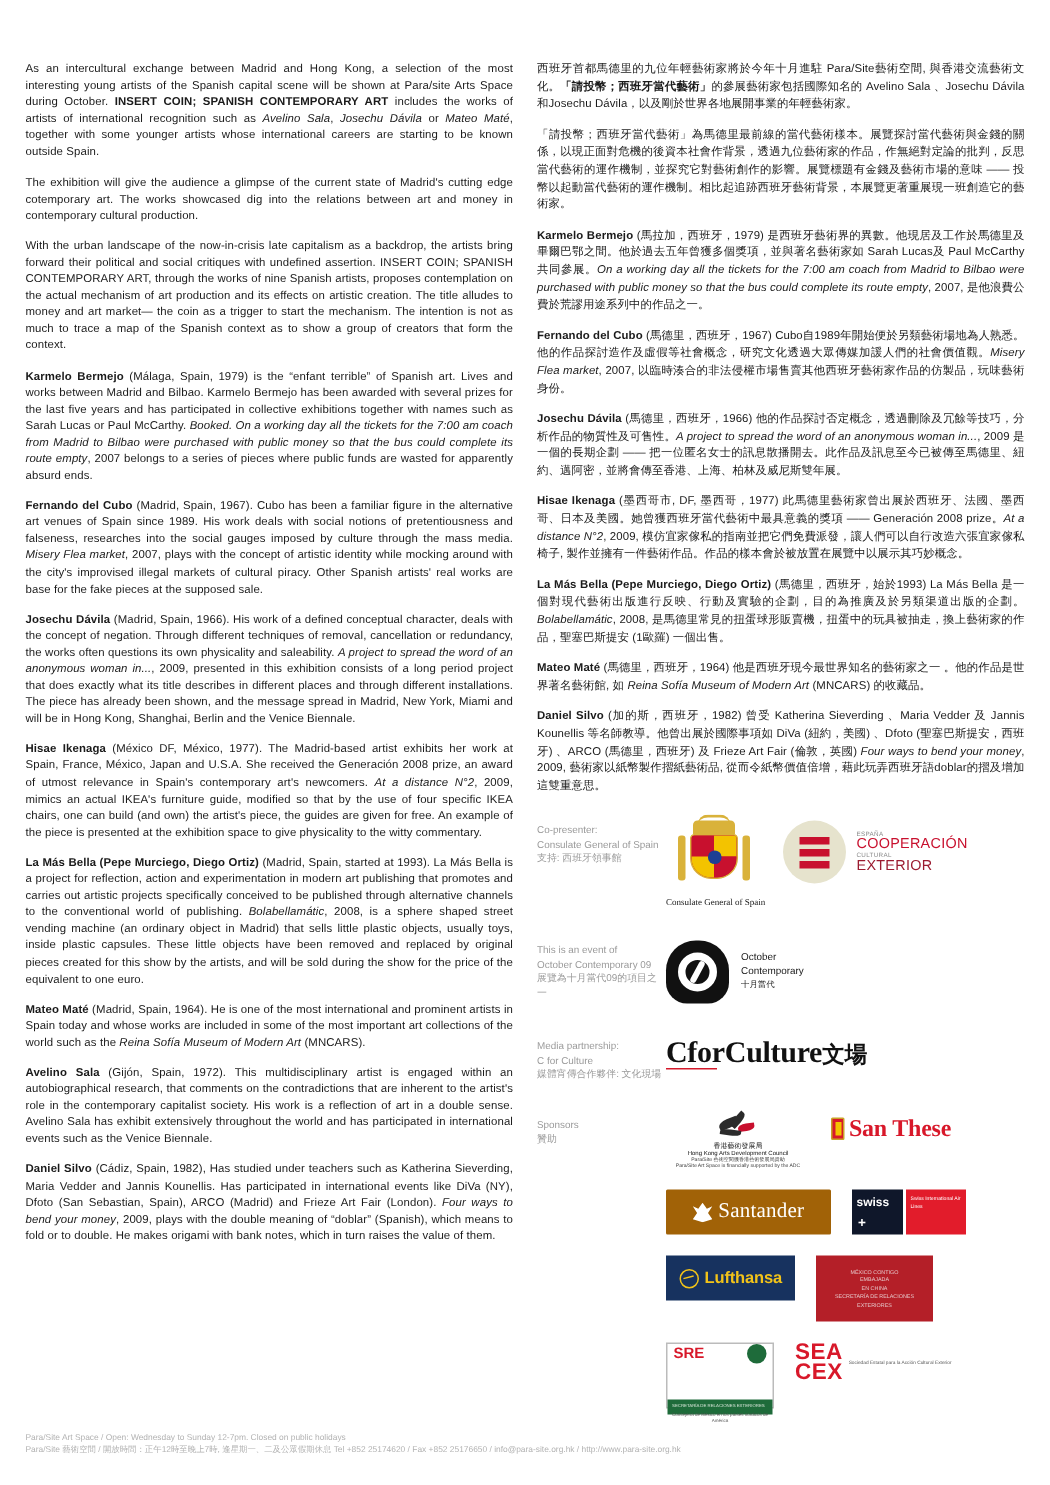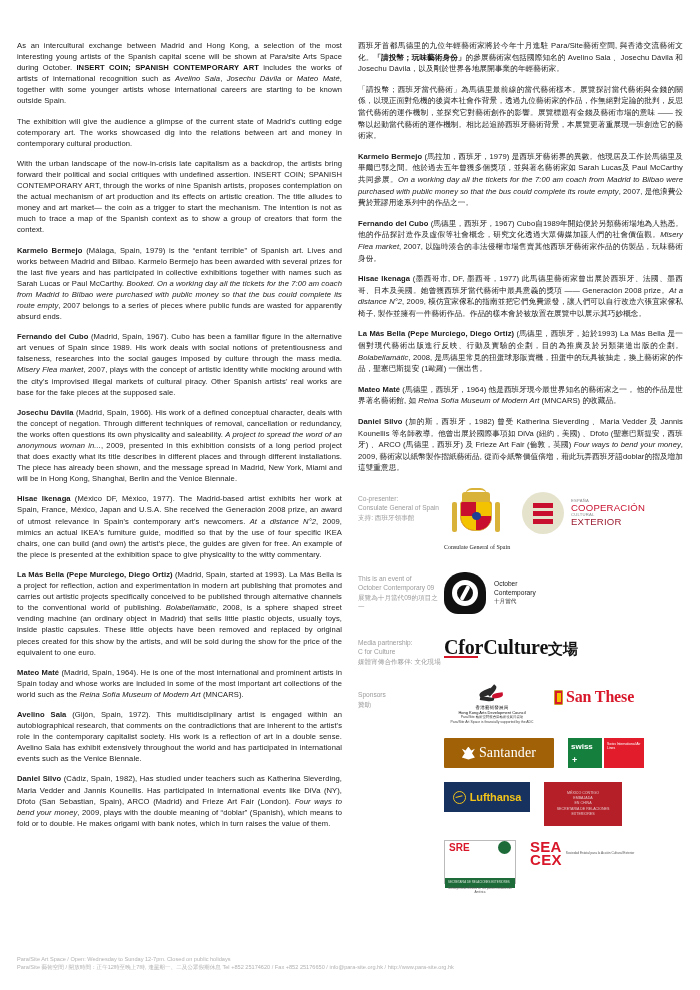--- a/index.html
+++ b/index.html
@@ -158,21 +158,21 @@
     width:13px;height:13px;background:#fff;
     clip-path:polygon(50% 0,72% 30%,100% 18%,78% 52%,100% 84%,50% 100%,0 84%,22% 52%,0 18%,28% 30%);
   }
   .st-word{
     font-family:"Liberation Serif","DejaVu Serif",serif;
     font-size:14px;color:#fff;letter-spacing:.01em;
   }
 
   .logo-swiss{display:flex;gap:2px;}
   .swiss-a{
-    width:34px;height:30px;background:#15803d;position:relative;
+    width:34px;height:30px;background:#0f172a;position:relative;
   }
   .swiss-a .sw-t{
     position:absolute;top:4px;left:3px;color:#fff;font-size:8px;font-weight:bold;
   }
   .swiss-a .sw-plus{
     position:absolute;bottom:3px;left:4px;color:#fff;font-size:9px;font-weight:bold;
   }
   .swiss-b{
     width:40px;height:30px;background:#e21c2b;color:#fff;
     font-size:3.4px;line-height:4.2px;padding:4px 3px;box-sizing:border-box;
@@ -252,26 +252,27 @@
           <p><b>Hisae Ikenaga</b><span> (México DF, México, 1977). The Madrid-based artist exhibits her work at Spain, France, México, Japan and U.S.A. She received the Generación 2008 prize, an award of utmost relevance in Spain's contemporary art's newcomers. </span><i>At a distance N°2</i><span>, 2009, mimics an actual IKEA's furniture guide, modified so that by the use of four specific IKEA chairs, one can build (and own) the artist's piece, the guides are given for free. An example of the piece is presented at the exhibition space to give physicality to the witty commentary.</span></p>
           <p><b>La Más Bella (Pepe Murciego, Diego Ortiz)</b><span> (Madrid, Spain, started at 1993). La Más Bella is a project for reflection, action and experimentation in modern art publishing that promotes and carries out artistic projects specifically conceived to be published through alternative channels to the conventional world of publishing. </span><i>Bolabellamátic</i><span>, 2008, is a sphere shaped street vending machine (an ordinary object in Madrid) that sells little plastic objects, usually toys, inside plastic capsules. These little objects have been removed and replaced by original pieces created for this show by the artists, and will be sold during the show for the price of the equivalent to one euro.</span></p>
           <p><b>Mateo Maté</b><span> (Madrid, Spain, 1964). He is one of the most international and prominent artists in Spain today and whose works are included in some of the most important art collections of the world such as the </span><i>Reina Sofía Museum of Modern Art</i><span> (MNCARS).</span></p>
           <p><b>Avelino Sala</b><span> (Gijón, Spain, 1972). This multidisciplinary artist is engaged within an autobiographical research, that comments on the contradictions that are inherent to the artist's role in the contemporary capitalist society. His work is a reflection of art in a double sense. Avelino Sala has exhibit extensively throughout the world and has participated in international events such as the Venice Biennale.</span></p>
           <p><b>Daniel Silvo</b><span> (Cádiz, Spain, 1982), Has studied under teachers such as Katherina Sieverding, Maria Vedder and Jannis Kounellis. Has participated in international events like DiVa (NY), Dfoto (San Sebastian, Spain), ARCO (Madrid) and Frieze Art Fair (London). </span><i>Four ways to bend your money</i><span>, 2009, plays with the double meaning of “doblar” (Spanish), which means to fold or to double. He makes origami with bank notes, which in turn raises the value of them.</span></p>
         </div>
     </div>
 
     <div class="col col-zh">
       <div id="zh-intro">
-          <p><span>西班牙首都馬德里的九位年輕藝術家將於今年十月進駐 Para/Site藝術空間, 與香港交流藝術文化。</span><b>「請投幣；玩味藝術身份」</b><span>的參展藝術家包括國際知名的 Avelino Sala 、Josechu Dávila 和Josechu Dávila，以及剛於世界各地展開事業的年輕藝術家。</span></p>
+          <p><span>西班牙首都馬德里的九位年輕藝術家將於今年十月進駐 Para/Site藝術空間, 與香港交流藝術文化。</span><b>「請投幣；西班牙當代藝術」</b><span>的參展藝術家包括國際知名的 Avelino Sala 、Josechu Dávila 和Josechu Dávila，以及剛於世界各地展開事業的年輕藝術家。</span></p>
           <p><span>「請投幣；西班牙當代藝術」為馬德里最前線的當代藝術樣本。展覽探討當代藝術與金錢的關係，以現正面對危機的後資本社會作背景，透過九位藝術家的作品，作無絕對定論的批判，反思當代藝術的運作機制，並探究它對藝術創作的影響。展覽標題有金錢及藝術市場的意味 —— 投幣以起動當代藝術的運作機制。相比起追跡西班牙藝術背景，本展覽更著重展現一班創造它的藝術家。</span></p>
         </div>
       <div id="zh-artists">
           <p><b>Karmelo Bermejo</b><span> (馬拉加，西班牙，1979)  是西班牙藝術界的異數。他現居及工作於馬德里及畢爾巴鄂之間。他於過去五年曾獲多個獎項，並與著名藝術家如 Sarah Lucas及 Paul McCarthy 共同參展。</span><i>On a working day all the tickets for the 7:00 am coach from Madrid to Bilbao were purchased with public money so that the bus could complete its route empty</i><span>, 2007, 是他浪費公費於荒謬用途系列中的作品之一。</span></p>
           <p><b>Fernando del Cubo</b><span> (馬德里，西班牙，1967) Cubo自1989年開始便於另類藝術場地為人熟悉。他的作品探討造作及虛假等社會概念，研究文化透過大眾傳媒加諼人們的社會價值觀。</span><i>Misery Flea market</i><span>, 2007, 以臨時湊合的非法侵權市場售賣其他西班牙藝術家作品的仿製品，玩味藝術身份。</span></p>
+          <p><b>Josechu Dávila</b><span> (馬德里，西班牙，1966) 他的作品探討否定概念，透過刪除及冗餘等技巧，分析作品的物質性及可售性。</span><i>A project to spread the word of an anonymous woman in...</i><span>, 2009 是一個的長期企劃 —— 把一位匿名女士的訊息散播開去。此作品及訊息至今已被傳至馬德里、紐約、邁阿密，並將會傳至香港、上海、柏林及威尼斯雙年展。</span></p>
           <p><b>Hisae Ikenaga</b><span> (墨西哥市, DF, 墨西哥，1977) 此馬德里藝術家曾出展於西班牙、法國、墨西哥、日本及美國。她曾獲西班牙當代藝術中最具意義的獎項 —— Generación 2008 prize。</span><i>At a distance N°2</i><span>, 2009, 模仿宜家傢私的指南並把它們免費派發，讓人們可以自行改造六張宜家傢私椅子, 製作並擁有一件藝術作品。作品的樣本會於被放置在展覽中以展示其巧妙概念。</span></p>
           <p><b>La Más Bella (Pepe Murciego, Diego Ortiz)</b><span> (馬德里，西班牙，始於1993) La Más Bella 是一個對現代藝術出版進行反映、行動及實驗的企劃，目的為推廣及於另類渠道出版的企劃。</span><i>Bolabellamátic</i><span>, 2008, 是馬德里常見的扭蛋球形販賣機，扭蛋中的玩具被抽走，換上藝術家的作品，聖塞巴斯提安 (1歐羅) 一個出售。</span></p>
           <p><b>Mateo Maté</b><span> (馬德里，西班牙，1964) 他是西班牙現今最世界知名的藝術家之一 。他的作品是世界著名藝術館, 如 </span><i>Reina Sofía Museum of Modern Art</i><span> (MNCARS) 的收藏品。</span></p>
           <p><b>Daniel Silvo</b><span> (加的斯，西班牙，1982) 曾受 Katherina Sieverding 、Maria Vedder 及 Jannis Kounellis 等名師教導。他曾出展於國際事項如 DiVa (紐約，美國) 、Dfoto (聖塞巴斯提安，西班牙) 、ARCO (馬德里，西班牙) 及 Frieze Art Fair (倫敦，英國) </span><i>Four ways to bend your money</i><span>, 2009, 藝術家以紙幣製作摺紙藝術品, 從而令紙幣價值倍增，藉此玩弄西班牙語doblar的摺及增加這雙重意思。</span></p>
         </div>
 
       <div class="credits">
 
         <div class="credit-row">
           <div class="credit-label" style="white-space: pre-line;">Co-presenter:

